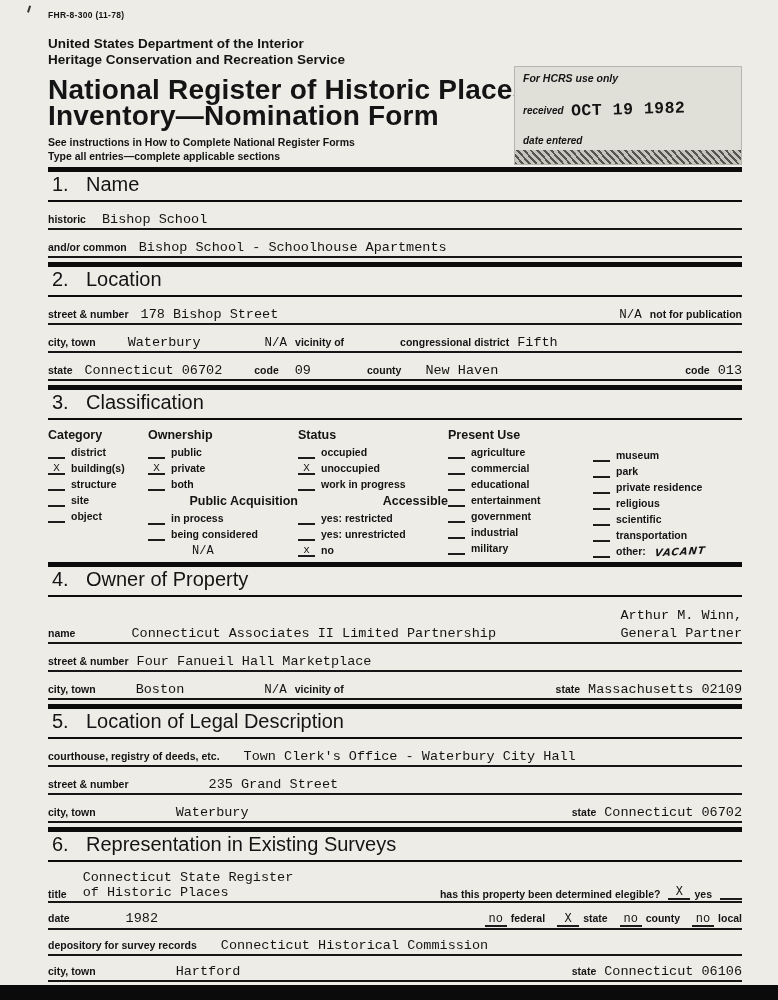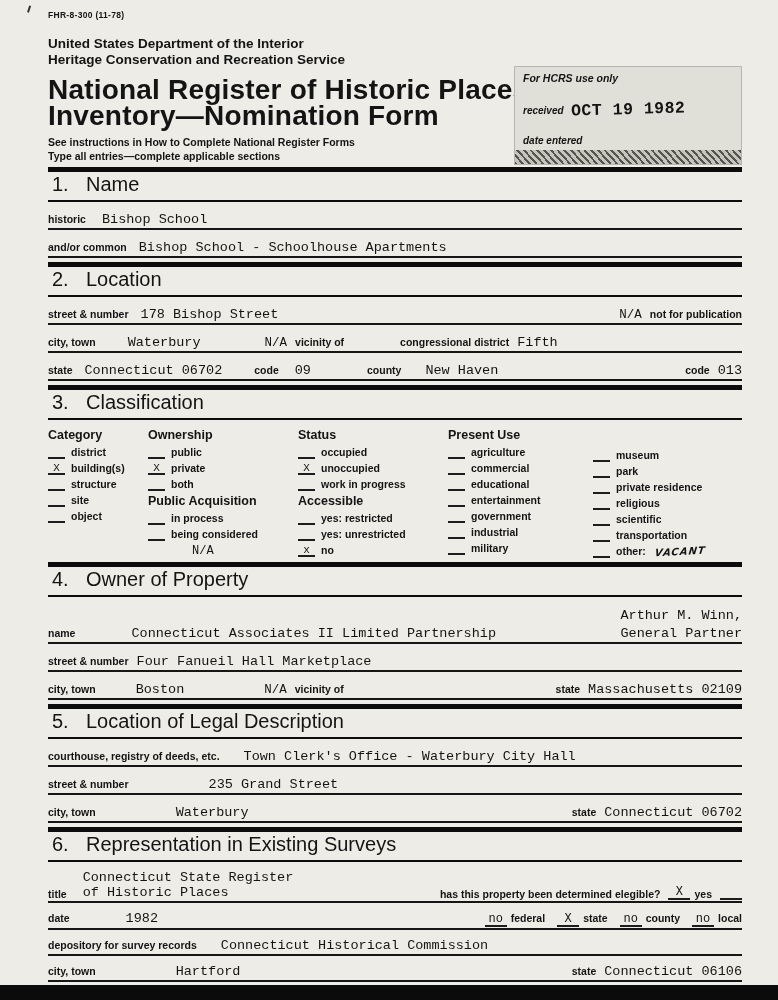--- a/index.html
+++ b/index.html
@@ -39,21 +39,21 @@
   .sp { flex: 1; }
   .ml4 { margin-left: 4px; } .ml8 { margin-left: 8px; } .ml12 { margin-left: 12px; }
   .ml16 { margin-left: 16px; } .ml24 { margin-left: 24px; } .ml32 { margin-left: 32px; }
   .ml40 { margin-left: 40px; } .ml56 { margin-left: 56px; } .ml64 { margin-left: 64px; }
   .ml80 { margin-left: 80px; }
 
   .classification { display: flex; margin-top: 8px; }
   .ccol { }
   .w100 { width: 100px; } .w150 { width: 150px; } .w155 { width: 150px; } .w145 { width: 145px; } .wrest { flex: 1; }
   .chead { font-size: 12.5px; font-weight: bold; line-height: 15px; margin-bottom: 3px; }
-  .chead.sub { margin-top: 3px; }
+  .chead.sub { margin-top: 3px; text-align: right; }
   .chead-spacer { height: 18px; }
   .ck { display: flex; align-items: center; gap: 6px; margin-top: 3px; height: 13px; }
   .blank { display: inline-block; min-width: 17px; border-bottom: 2px solid #1d1d1d; text-align: center; font-family: "Liberation Mono", monospace; font-size: 11px; line-height: 11px; height: 12px; }
   .cklbl { font-size: 10.5px; font-weight: bold; line-height: 11px; white-space: nowrap; }
   .na-note { margin: 3px 0 0 44px; font-size: 12px; }
   .handwrite { font-family: "DejaVu Sans", sans-serif; font-size: 10px; font-weight: bold; font-style: italic; letter-spacing: 1px; display: inline-block; transform: rotate(-3deg) skew(-10deg); margin-left: 3px; }
 
   .owner-extra { text-align: right; margin-top: 8px; margin-bottom: -7px; }
   .two-line div { line-height: 15px; }
   .mark { font-family: "Liberation Mono", monospace; font-size: 12px; display: inline-block; min-width: 22px; border-bottom: 2px solid #1d1d1d; text-align: center; line-height: 13px; height: 14px; }

